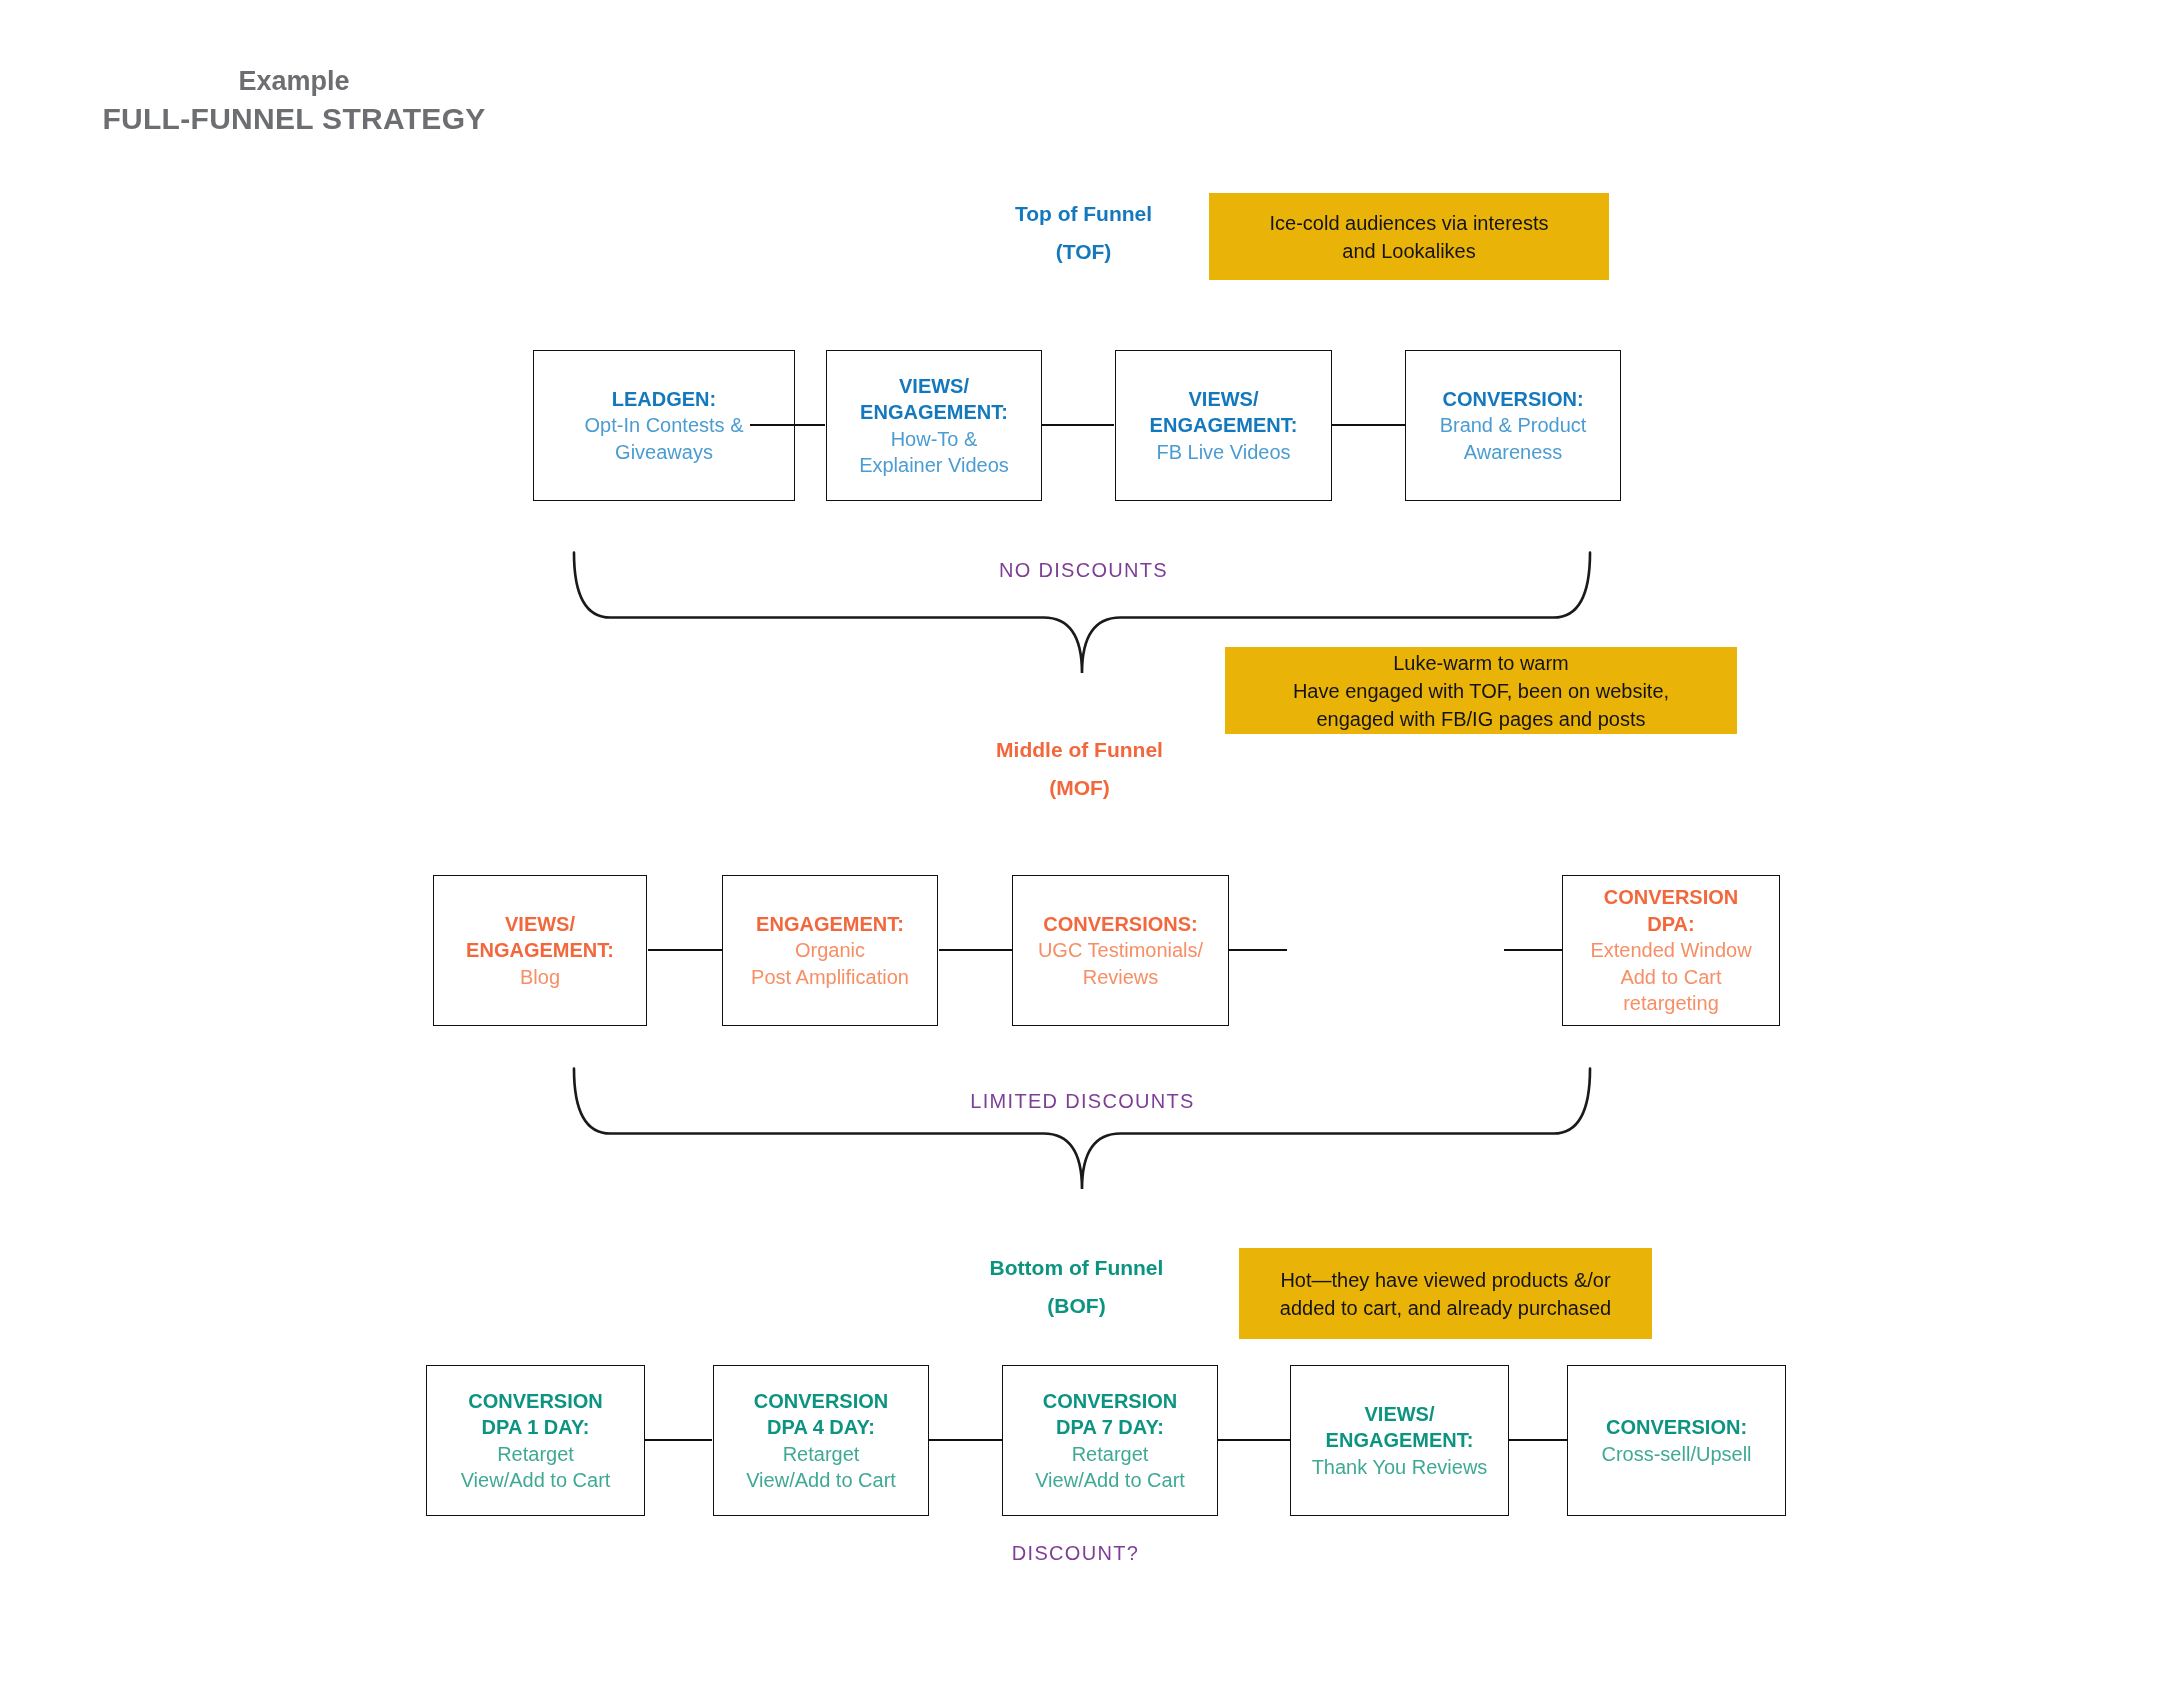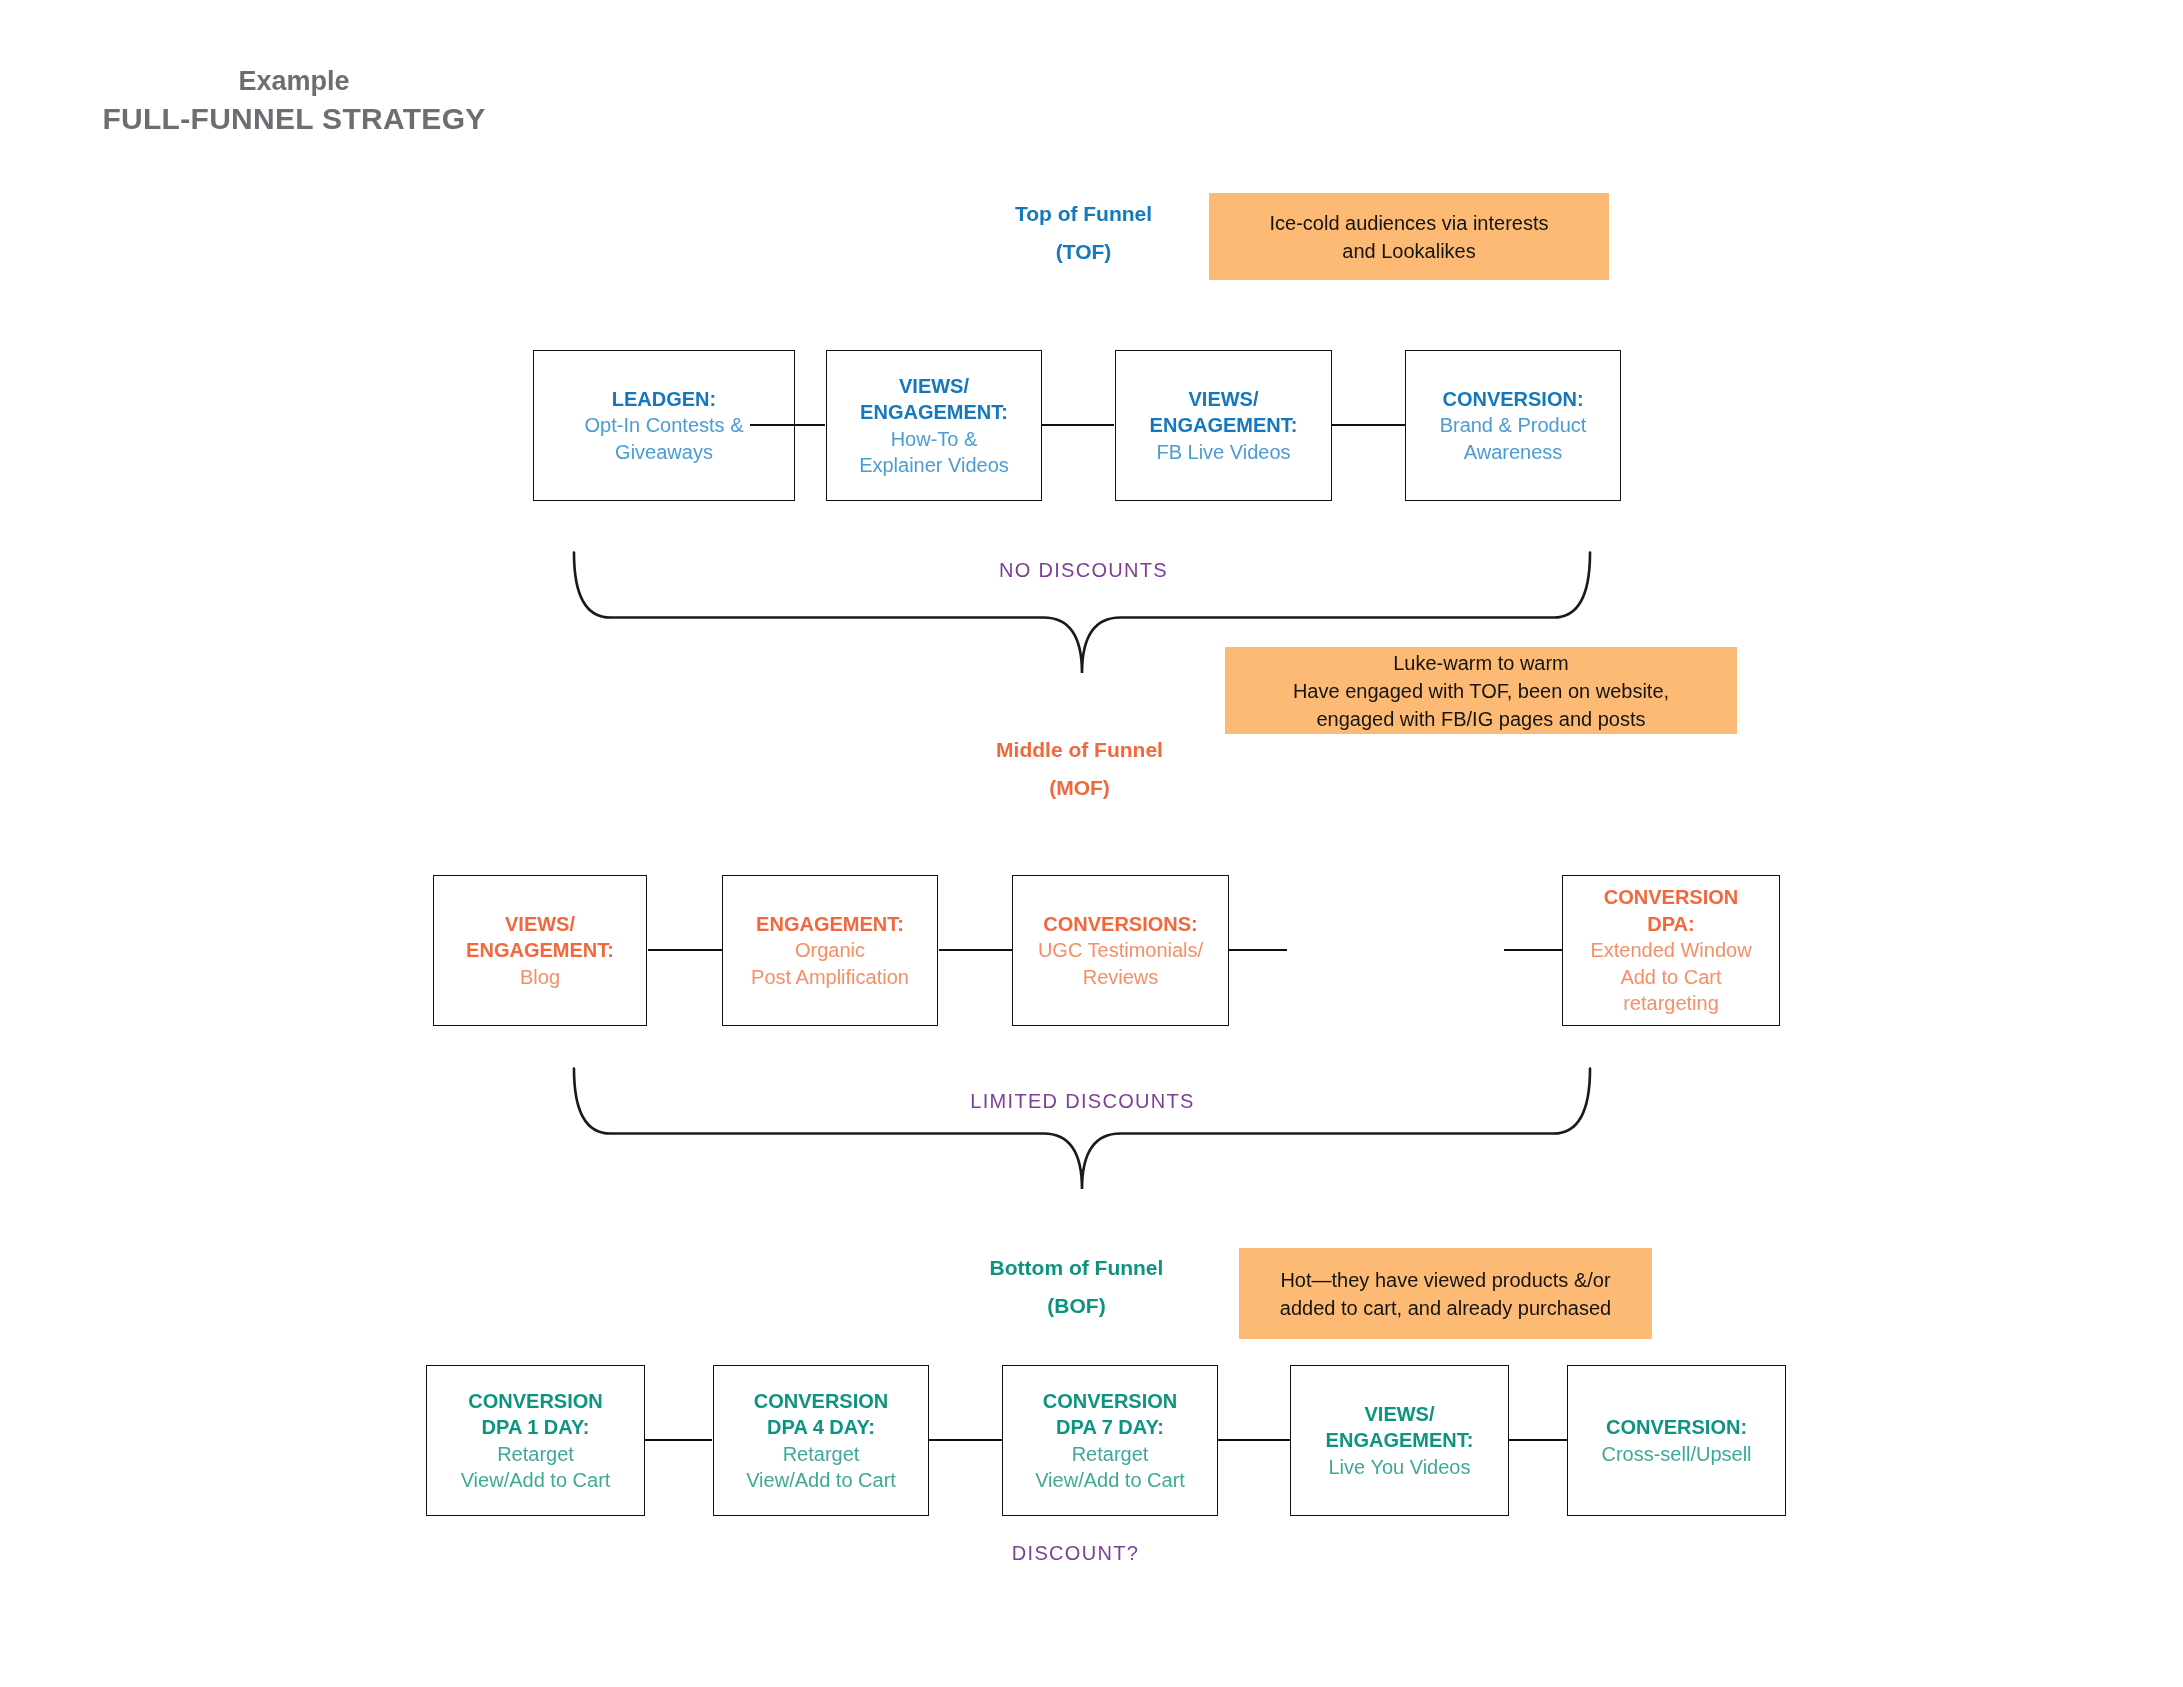--- a/index.html
+++ b/index.html
@@ -18,21 +18,21 @@
   .doc-title { left: 99px; top: 66px; width: 390px; text-align: center; color: #6d6e71; }
   .doc-title .t1 { font-size: 27px; font-weight: bold; }
   .doc-title .t2 { font-size: 30px; font-weight: bold; margin-top: 5.3px; letter-spacing: 0.3px; }
 
   .sec-heading { width: 529px; text-align: center; font-weight: bold; font-size: 21px; line-height: 38px; }
   .sec-heading.tof { color: #1478bd; }
   .sec-heading.mof { color: #f2683c; }
   .sec-heading.bof { color: #0d9480; }
 
   .note {
-    background: #fdba74;
+    background: #eab308;
     display: flex; flex-direction: column; justify-content: center; align-items: center;
     text-align: center; color: #141414; font-size: 20px; line-height: 28px;
     padding: 5.3px 9.3px;
   }
 
   .box {
     background: #ffffff;
     border: 1.3px solid #101010;
     display: flex; flex-direction: column; justify-content: center; align-items: center;
     text-align: center; font-size: 20px; line-height: 26.5px; padding: 4px;
@@ -191,21 +191,21 @@
     <div class="lbl">DPA 7 DAY:</div>
     <div class="bodyl">Retarget</div>
     <div class="bodyl">View/Add to Cart</div>
   </div>
 
   <div class="abs connector" style="left:1218px;top:1439px;width:72px"></div>
 
   <div class="abs box bofc" style="left:1290px;top:1365px;width:219px;height:151px">
     <div class="lbl">VIEWS/</div>
     <div class="lbl">ENGAGEMENT:</div>
-    <div class="bodyl">Live You Videos</div>
+    <div class="bodyl">Thank You Reviews</div>
   </div>
 
   <div class="abs connector" style="left:1509px;top:1439px;width:58px"></div>
 
   <div class="abs box bofc" style="left:1567px;top:1365px;width:219px;height:151px">
     <div class="lbl">CONVERSION:</div>
     <div class="bodyl">Cross-sell/Upsell</div>
   </div>
 
   <div class="abs brace-label" style="left:844px;top:1542px">DISCOUNT?</div>

